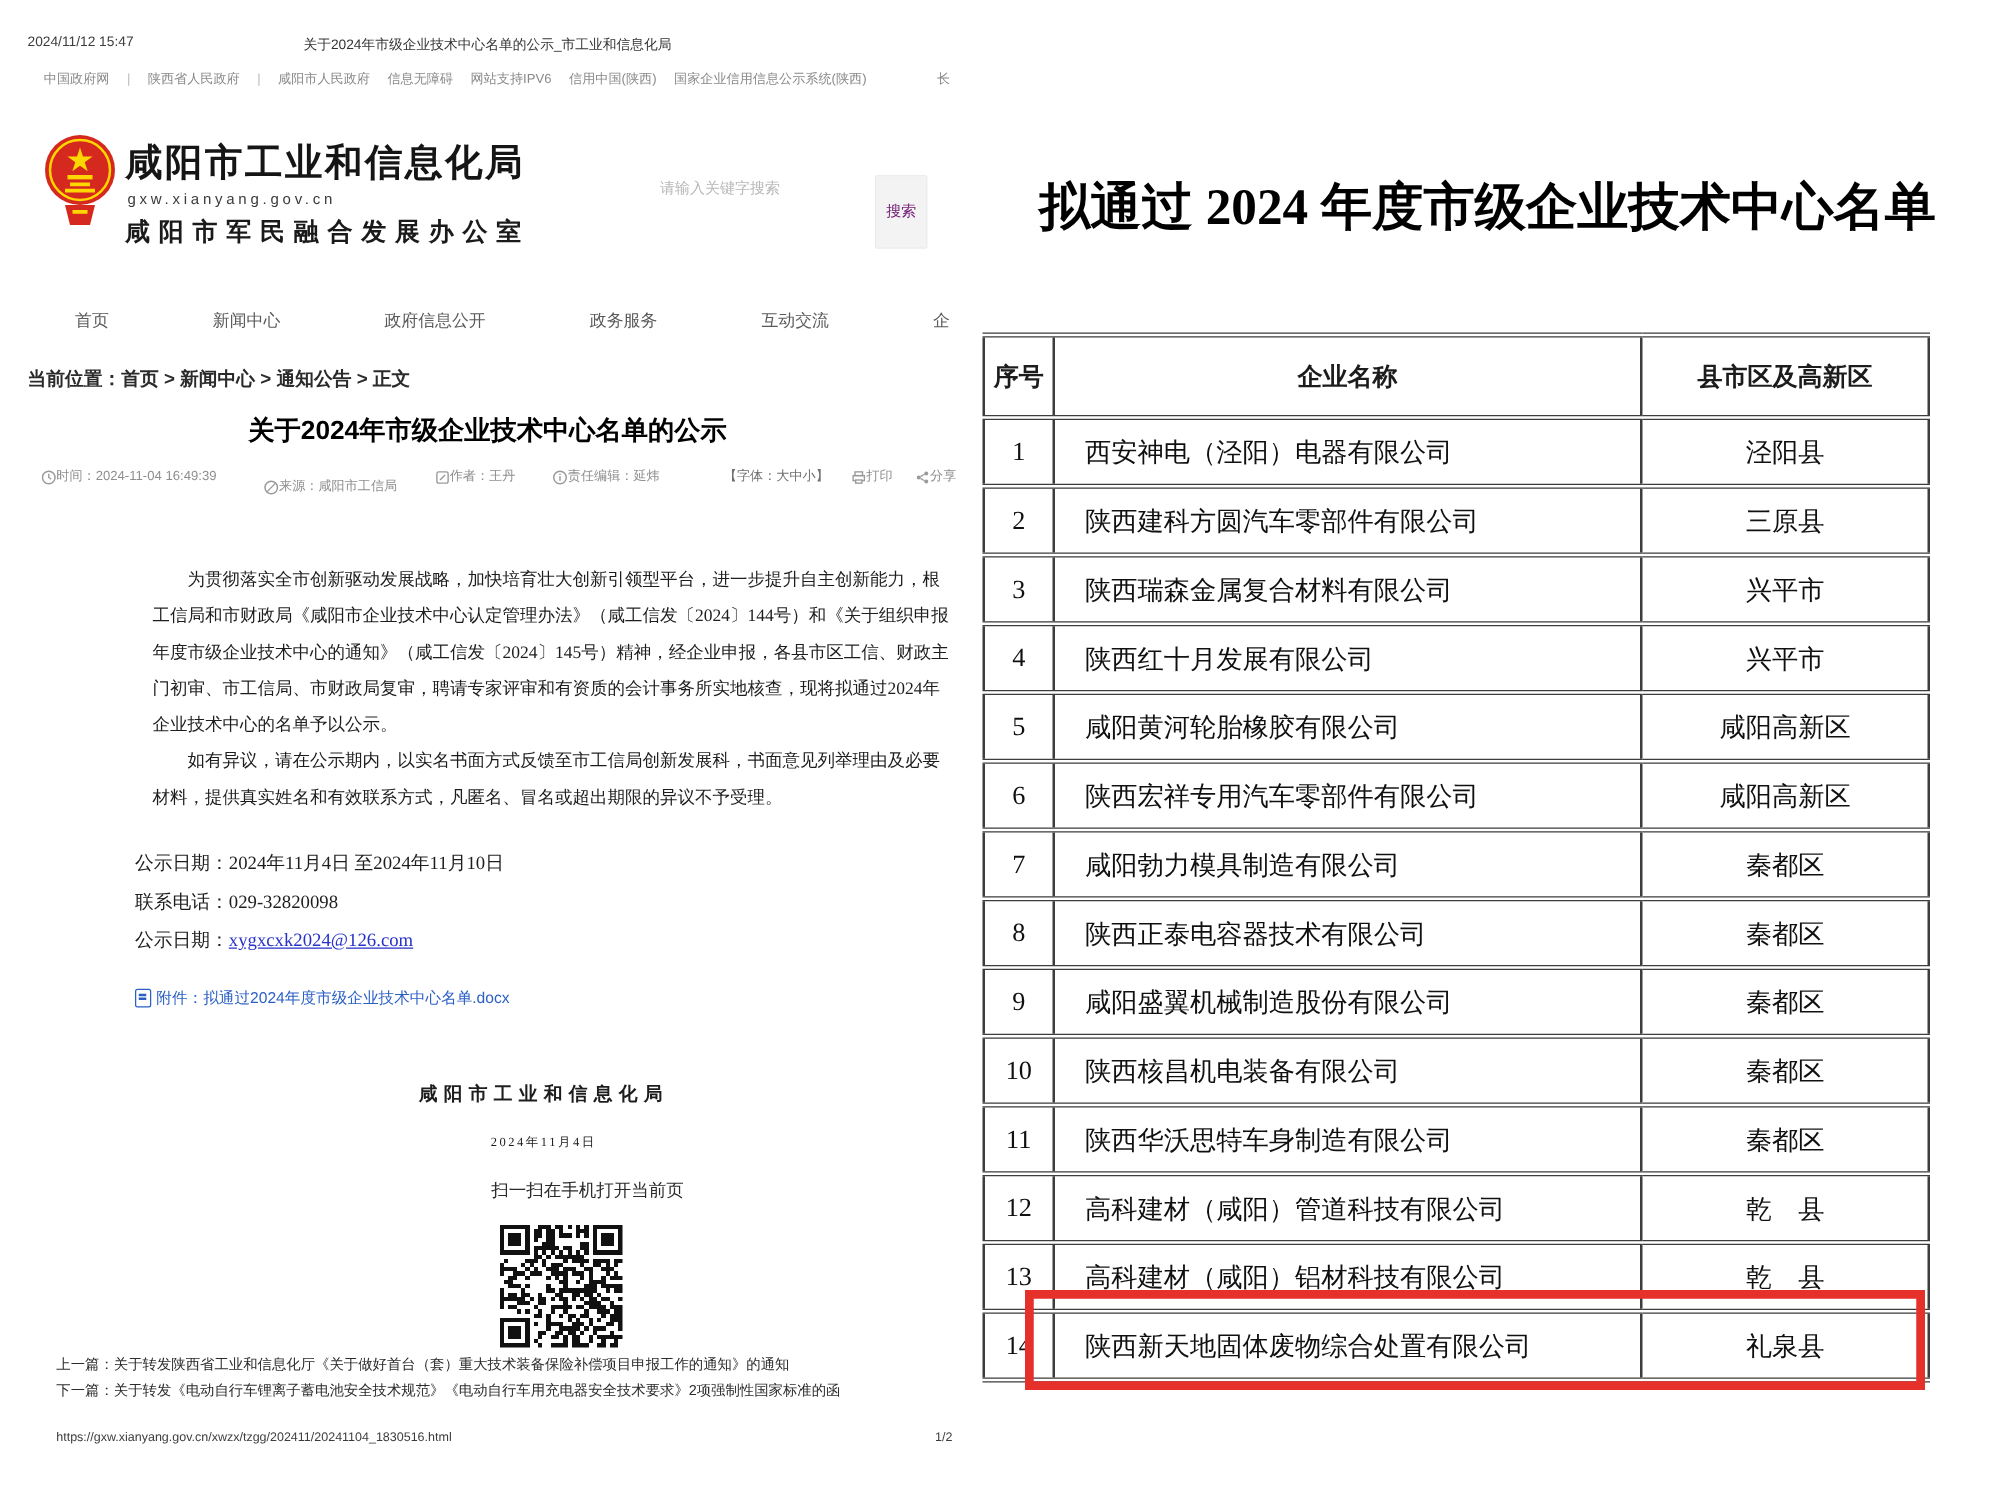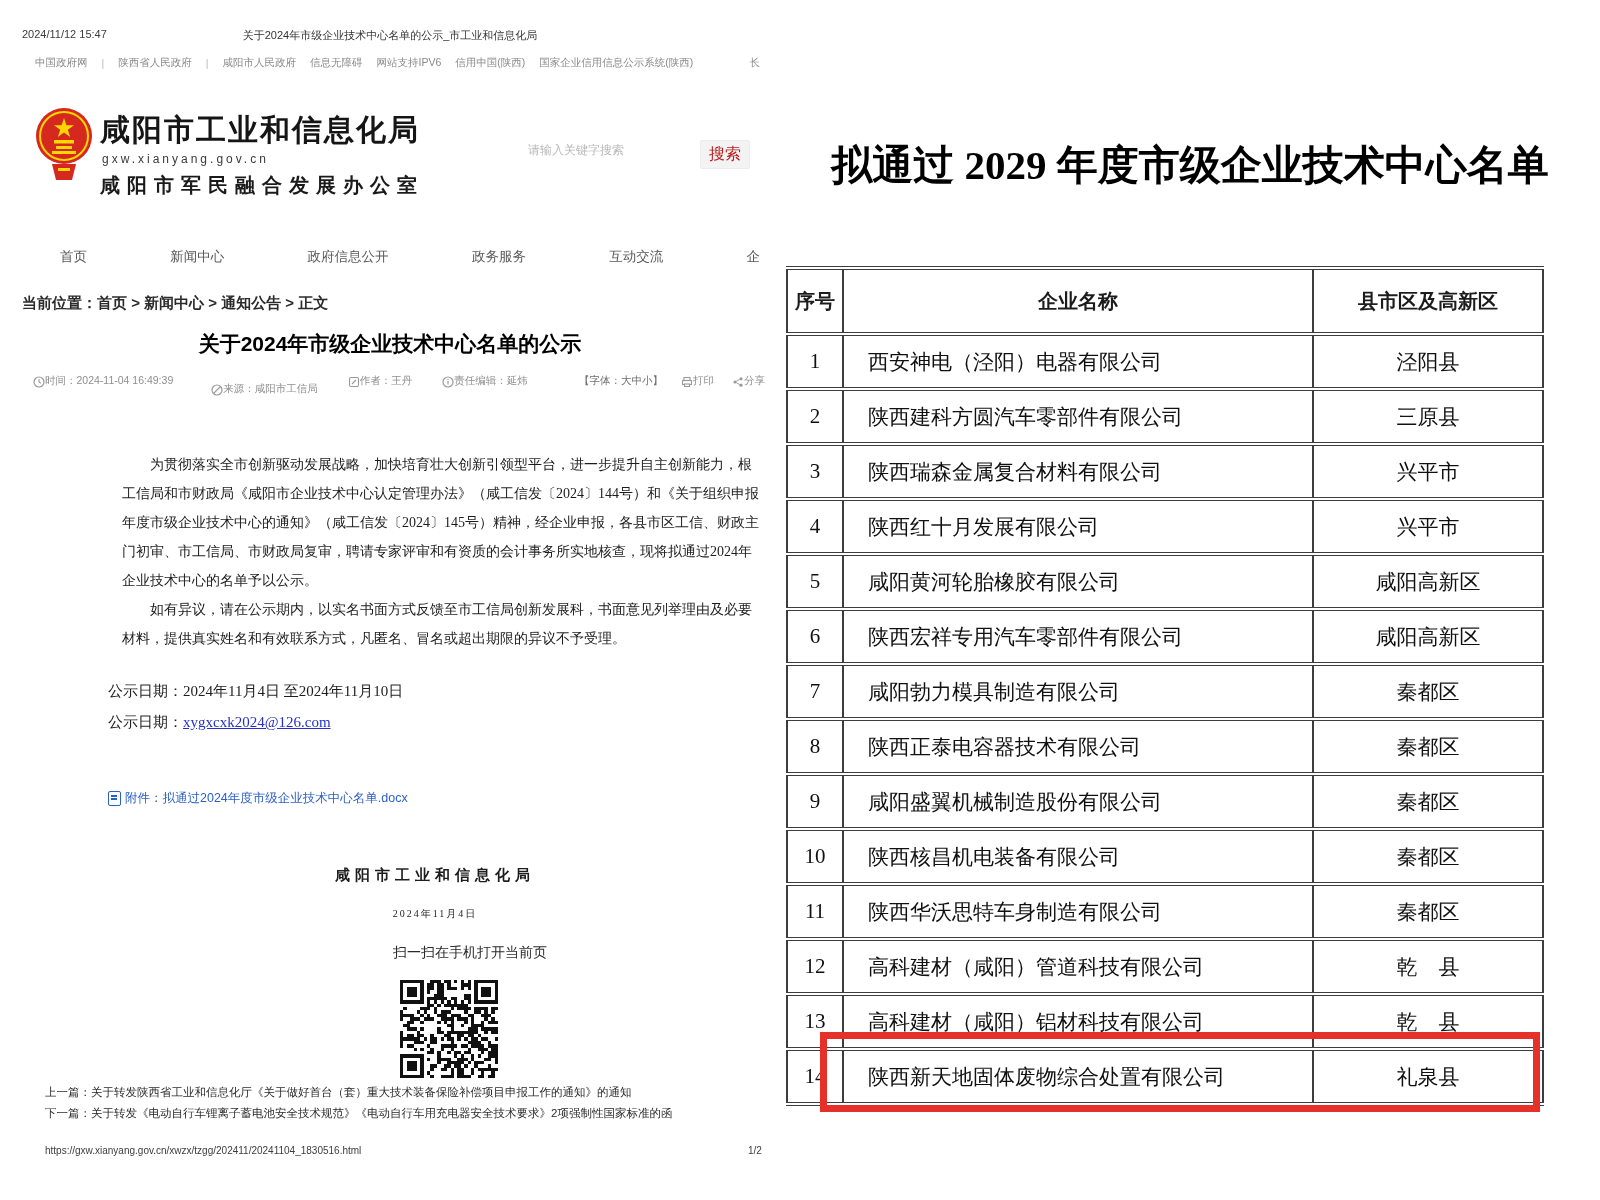--- a/index.html
+++ b/index.html
@@ -14,21 +14,21 @@
   .ptitle { position:absolute; left:0; top:0; width:100%; text-align:center; color:#333; }
   .topbar { position:absolute; top:56px; left:35px; width:680px; font-size:10.5px; color:#8a8a8a; display:flex; gap:14px; align-items:center; white-space:nowrap; }
   .topbar .pipe { color:#bbb; }
   .topbar-right { position:absolute; top:56px; right:20px; font-size:10.5px; color:#8a8a8a; }
 
   .emblem { position:absolute; left:34px; top:106px; }
   .org-name { position:absolute; left:100px; top:110px; font-size:30px; font-weight:bold; letter-spacing:2px; color:#151515; }
   .org-url { position:absolute; left:102px; top:152px; font-size:12px; letter-spacing:3px; color:#3a3a3a; }
   .org-sub { position:absolute; left:100px; top:172px; font-size:20px; font-weight:bold; letter-spacing:7px; color:#1a1a1a; }
   .search-ph { position:absolute; left:528px; top:142px; width:175px; font-size:12px; color:#b8b8b8; }
-  .search-btn { position:absolute; left:700px; top:140px; font-size:16px; color:#b91c1c; padding:3px 8px; background:#f3f3f3; border:1px solid #ececec; border-radius:2px; cursor:pointer; }
+  .search-btn { position:absolute; left:700px; top:140px; font-size:12px; color:#701a75; padding:20px 8px; background:#f3f3f3; border:1px solid #ececec; border-radius:2px; cursor:pointer; }
 
   .mainnav { position:absolute; top:248px; left:60px; width:700px; display:flex; justify-content:space-between; font-size:13.5px; color:#5a5a5a; }
   .mainnav span { cursor:pointer; }
   .breadcrumb { position:absolute; top:294px; left:22px; font-size:15px; font-weight:bold; color:#2b2b2b; }
 
   .art-title { position:absolute; top:330px; left:0; width:780px; text-align:center; font-size:21px; font-weight:bold; color:#000; }
   .meta { position:absolute; top:366px; left:33px; width:732px; font-size:10.5px; color:#8f8f8f; display:flex; align-items:center; }
   .meta .grp { display:flex; align-items:flex-end; gap:0; }
   .meta .sp1 { margin-left:38px;margin-top:16px; } .meta .sp2 { margin-left:30px; } .meta .sp3 { margin-left:30px; }
   .meta .right { margin-left:auto; display:flex; align-items:center; gap:18px; }
@@ -181,20 +181,21 @@
         <div class="bodyline">工信局和市财政局《咸阳市企业技术中心认定管理办法》（咸工信发〔2024〕144号）和《关于组织申报</div>
         <div class="bodyline">年度市级企业技术中心的通知》（咸工信发〔2024〕145号）精神，经企业申报，各县市区工信、财政主</div>
         <div class="bodyline">门初审、市工信局、市财政局复审，聘请专家评审和有资质的会计事务所实地核查，现将拟通过2024年</div>
         <div class="bodyline">企业技术中心的名单予以公示。</div>
         <div class="bodyline indent">如有异议，请在公示期内，以实名书面方式反馈至市工信局创新发展科，书面意见列举理由及必要</div>
         <div class="bodyline">材料，提供真实姓名和有效联系方式，凡匿名、冒名或超出期限的异议不予受理。</div>
       </div>
 
     <div class="contact">
       <div>公示日期：2024年11月4日 至2024年11月10日</div>
+      <div>联系电话：029-32820098</div>
       <div>
         <span>公示日期：</span><span class="email-link">xygxcxk2024@126.com</span>
       </div>
     </div>
 
     <div class="attach">
       <span class="aicon"></span>
       <span>附件：拟通过2024年度市级企业技术中心名单.docx</span>
     </div>
 
@@ -553,21 +554,21 @@
       <div>下一篇：关于转发《电动自行车锂离子蓄电池安全技术规范》《电动自行车用充电器安全技术要求》2项强制性国家标准的函</div>
     </div>
 
     <div class="print-foot">
       <span class="furl">https://gxw.xianyang.gov.cn/xwzx/tzgg/202411/20241104_1830516.html</span>
       <span class="fpage">1/2</span>
     </div>
   </section>
 
   <section class="right-page">
-    <h2 class="doc-title">拟通过 2029 年度市级企业技术中心名单</h2>
+    <h2 class="doc-title">拟通过 2024 年度市级企业技术中心名单</h2>
     <table class="etable">
       <thead>
         <tr>
           <th class="c1">序号</th>
           <th class="c2" style="text-align:center;padding-left:0;">企业名称</th>
           <th class="c3">县市区及高新区</th>
         </tr>
       </thead>
       <tbody id="tbody">
           <tr>

